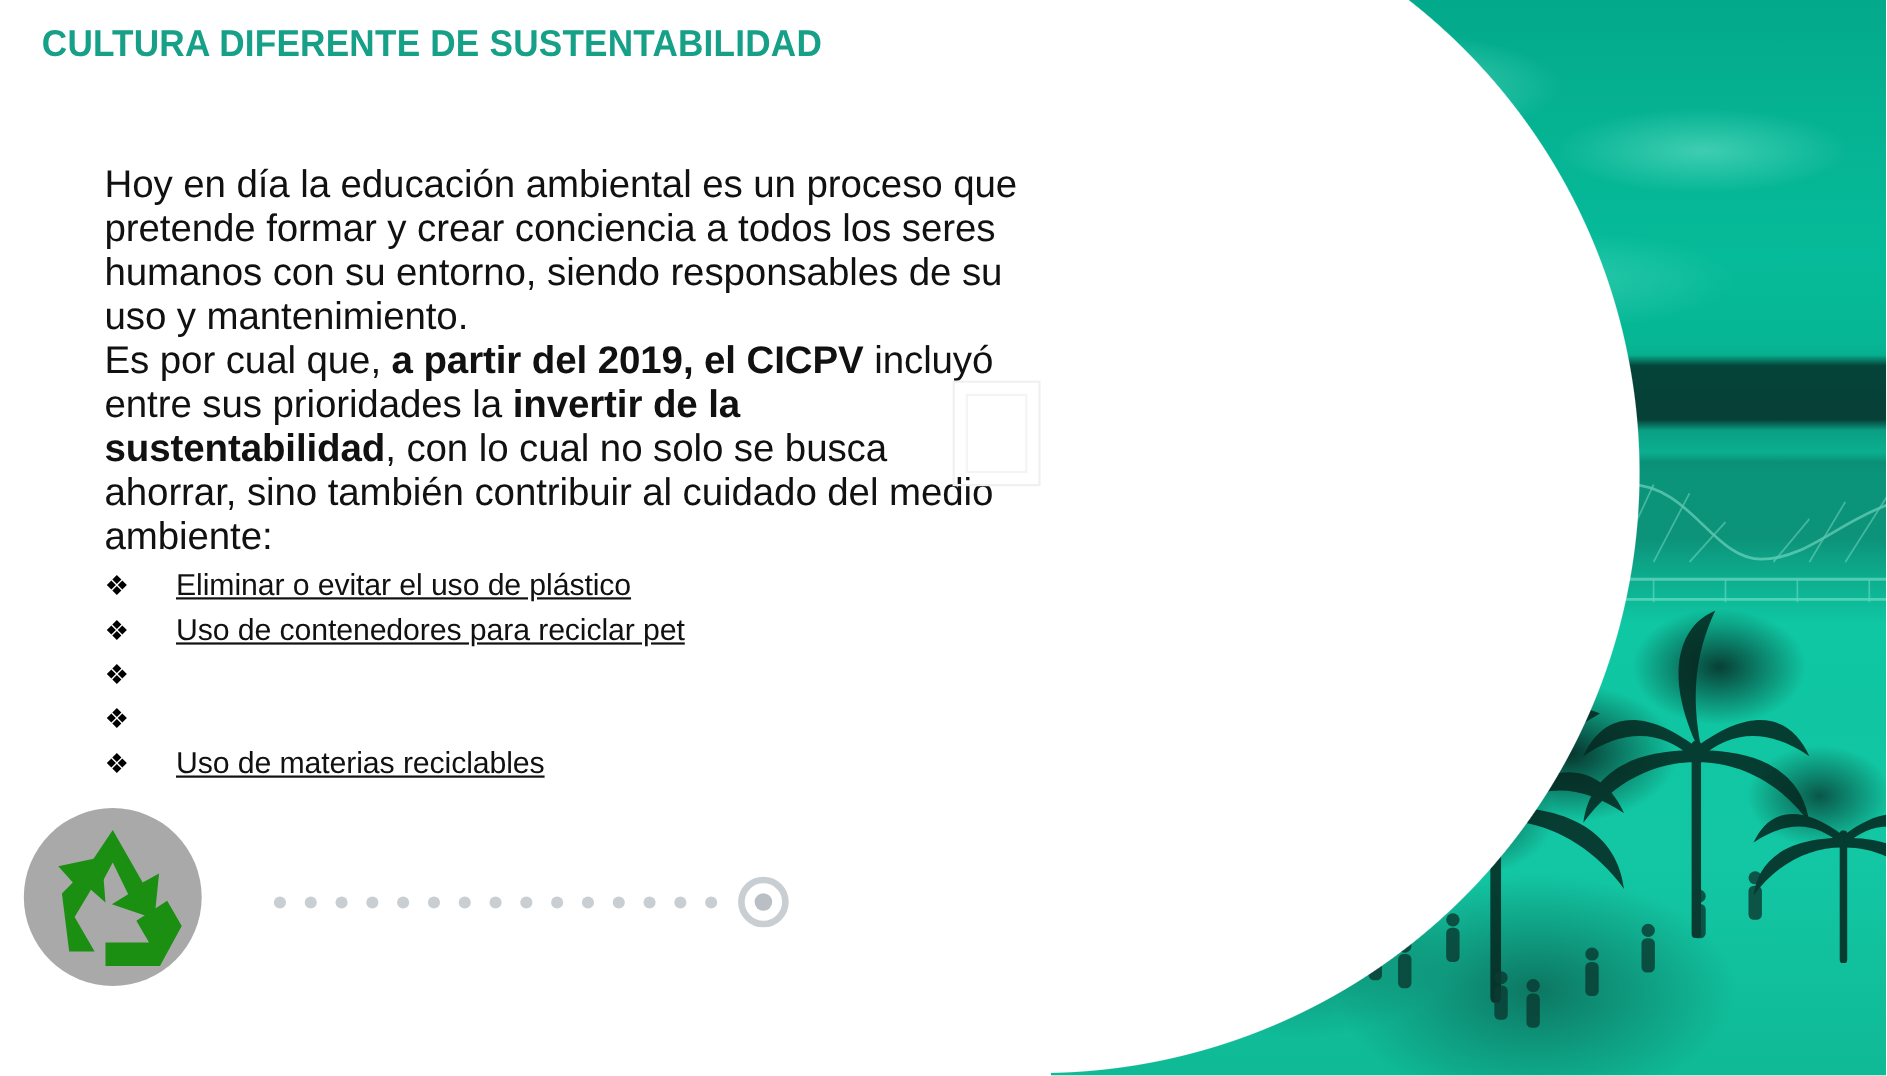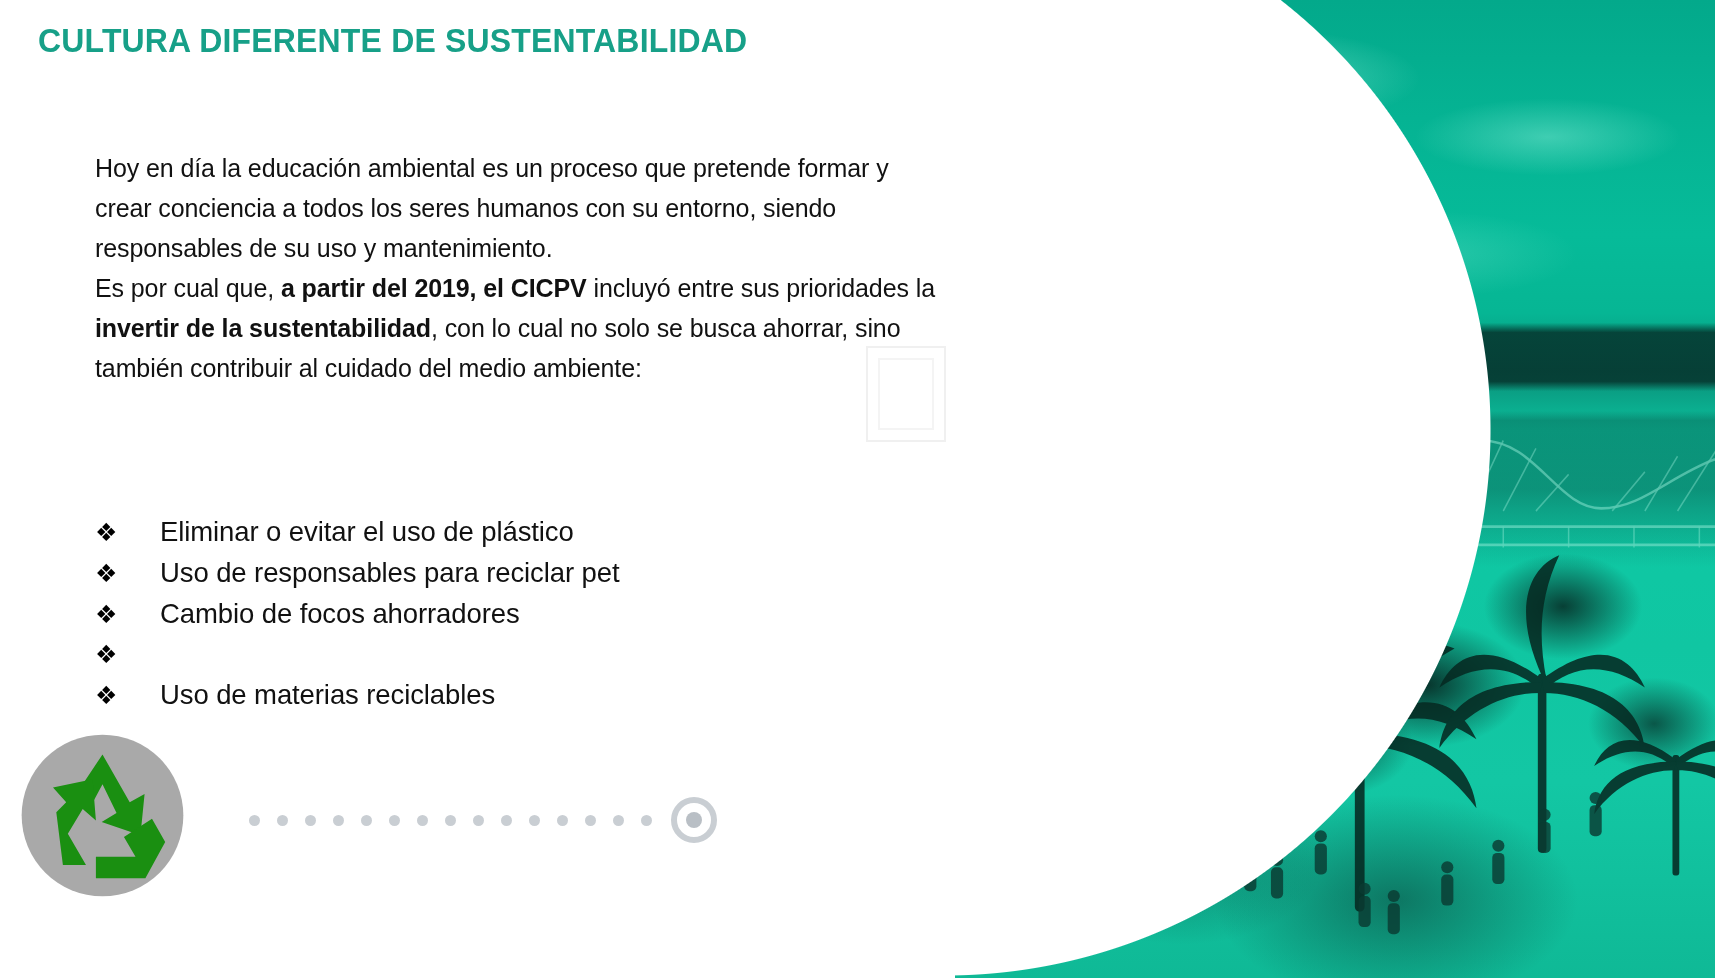--- a/index.html
+++ b/index.html
@@ -61,21 +61,21 @@
     font-size:34px;font-weight:bold;letter-spacing:.2px;
     color:#17a088;
     font-family:"Liberation Sans", sans-serif;
     transform:scaleX(.94);transform-origin:left center;
     white-space:nowrap;
   }
 
   
   .body-copy{
     position:absolute;left:95px;top:148px;width:840px;
-    font-size:25px;line-height:40px;color:#111;
+    font-size:35px;line-height:40px;color:#111;
     font-family:"Liberation Sans", sans-serif;
     letter-spacing:-.1px;
   }
   .body-copy p{margin:0;}
   .body-copy b{font-weight:bold;}
 
   
   .watermark-box{
     position:absolute;left:866px;top:346px;width:76px;height:92px;
     border:2px solid #f0f0f0;background:transparent;
@@ -88,21 +88,21 @@
   
   .bullets{
     position:absolute;left:95px;top:512px;width:800px;
     font-size:27.5px;line-height:40px;color:#111;
   }
   .bullet-row{display:flex;align-items:baseline;}
   .bullet-mark{
     width:65px;flex:0 0 65px;font-size:25px;color:#000;
     font-family:"DejaVu Sans", sans-serif;line-height:40px;
   }
-  .bullet-text{flex:1 1 auto;letter-spacing:-.1px;}
+  .bullet-text{flex:1 1 auto;letter-spacing:-.1px;text-decoration:underline;}
 
   
   .recycle-logo{
     position:absolute;left:20px;top:733px;width:165px;height:165px;
   }
   .recycle-logo svg{display:block;width:165px;height:165px;}
 
   
   .progress{
     position:absolute;left:249px;top:797px;
@@ -251,25 +251,24 @@
 
   <div class="watermark-box"></div>
 
   <div class="bullets">
     <div class="bullet-row">
       <span class="bullet-mark">❖</span>
       <span class="bullet-text">Eliminar o evitar el uso de plástico</span>
     </div>
     <div class="bullet-row">
       <span class="bullet-mark">❖</span>
-      <span class="bullet-text">Uso de responsables para reciclar pet</span>
-    </div>
-    <div class="bullet-row">
-      <span class="bullet-mark">❖</span>
-      <span class="bullet-text">Cambio de focos ahorradores</span>
+      <span class="bullet-text">Uso de contenedores para reciclar pet</span>
+    </div>
+    <div class="bullet-row">
+      <span class="bullet-mark">❖</span>
     </div>
     <div class="bullet-row">
       <span class="bullet-mark">❖</span>
     </div>
     <div class="bullet-row">
       <span class="bullet-mark">❖</span>
       <span class="bullet-text">Uso de materias reciclables</span>
     </div>
   </div>
 

